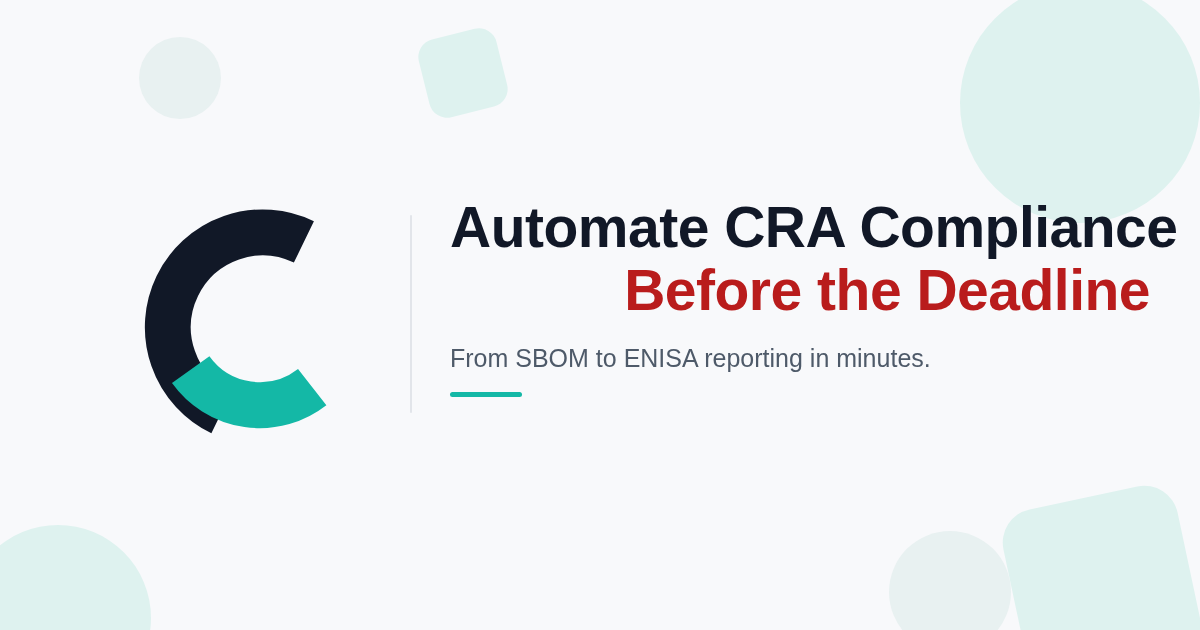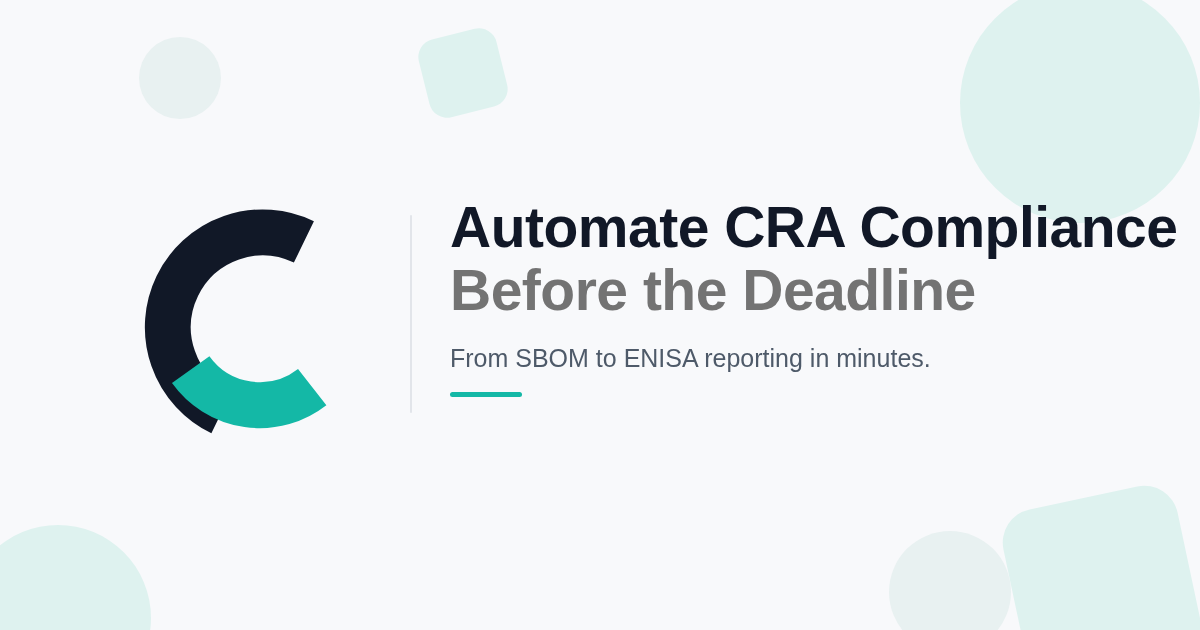--- a/index.html
+++ b/index.html
@@ -78,21 +78,22 @@
     line-height: 63px;
     letter-spacing: -0.5px;
     white-space: nowrap;
   }
   .headline-line1 {
     display: block;
     color: #111827;
   }
   .headline-line2 {
     display: block;
-    color: #737373;
+    color: #b91c1c;
+    text-align: right;
   }
 
   .subtitle {
     margin: 0;
     padding-top: 22px;
     font-family: "Liberation Sans", sans-serif;
     font-size: 25px;
     line-height: 28px;
     color: #4E5A69;
     white-space: nowrap;

